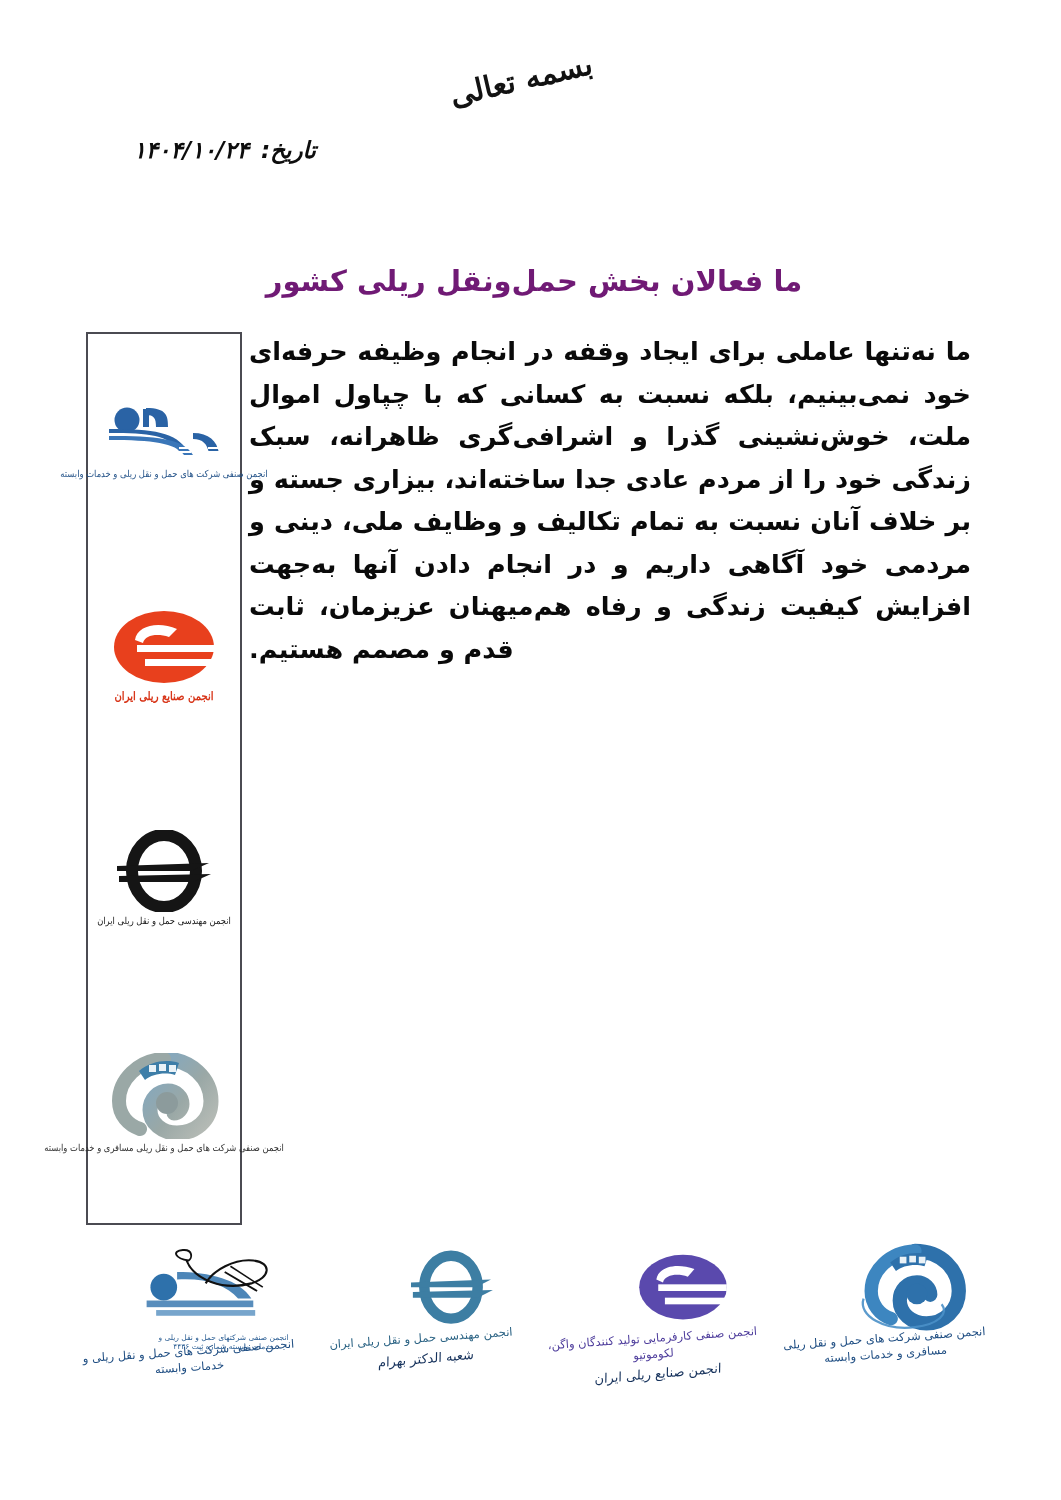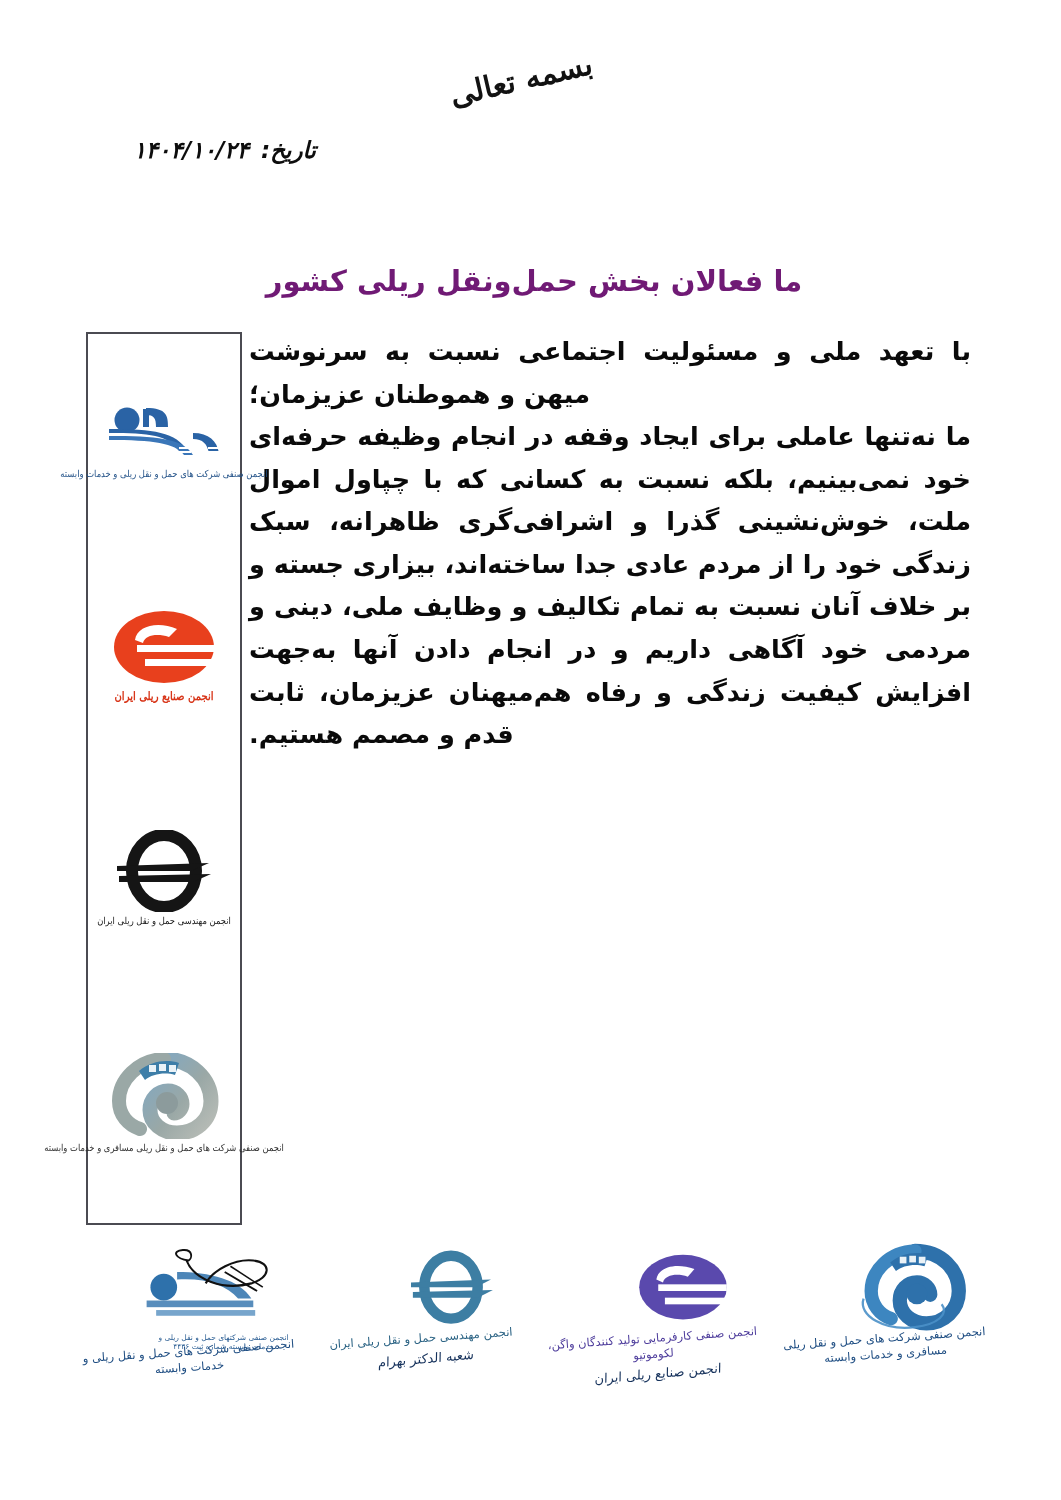--- a/index.html
+++ b/index.html
@@ -190,21 +190,20 @@
   <div class="basmala">بسمه تعالی</div>
 
   <div class="date-line">
     <span class="date-label">تاریخ:</span>
     <span class="date-value">۱۴۰۴/۱۰/۲۴</span>
   </div>
 
   <div class="headline">ما فعالان بخش حمل‌ونقل ریلی کشور</div>
 
   <div class="body-col">
-    <p>با تعهد ملی و مسئولیت اجتماعی نسبت به سرنوشت میهن و هموطنان عزیزمان؛</p>
     <p>ما نه‌تنها عاملی برای ایجاد وقفه در انجام وظیفه حرفه‌ای خود نمی‌بینیم، بلکه نسبت به کسانی که با چپاول اموال ملت، خوش‌نشینی گذرا و اشرافی‌گری ظاهرانه، سبک زندگی خود را از مردم عادی جدا ساخته‌اند، بیزاری جسته و بر خلاف آنان نسبت به تمام تکالیف و وظایف ملی، دینی و مردمی خود آگاهی داریم و در انجام دادن آنها به‌جهت افزایش کیفیت زندگی و رفاه هم‌میهنان عزیزمان، ثابت قدم و مصمم هستیم.</p>
   </div>
 
   <div class="logo-frame">
 
     <div class="logo-cell">
       <svg width="118" height="62" viewBox="0 0 118 62">
         <circle cx="22" cy="17" r="12.5" fill="#2a63a5"></circle>
         <path d="M41 5 C62 5, 63 13, 63 24 L51 24 C51 15, 49 12, 41 12 Z" fill="#2a63a5"></path>
         <path d="M38 6 L44 6 L44 24 L38 24 Z" fill="#2a63a5"></path>

